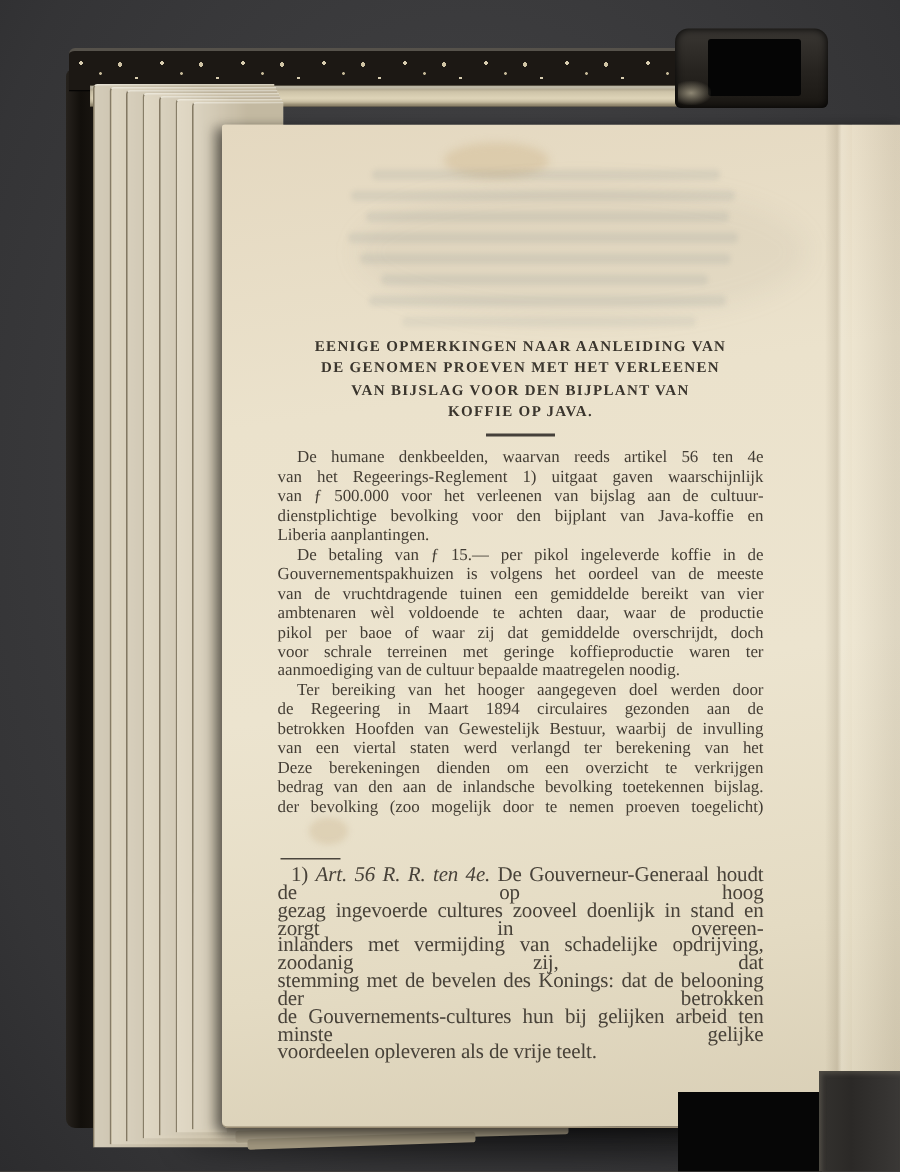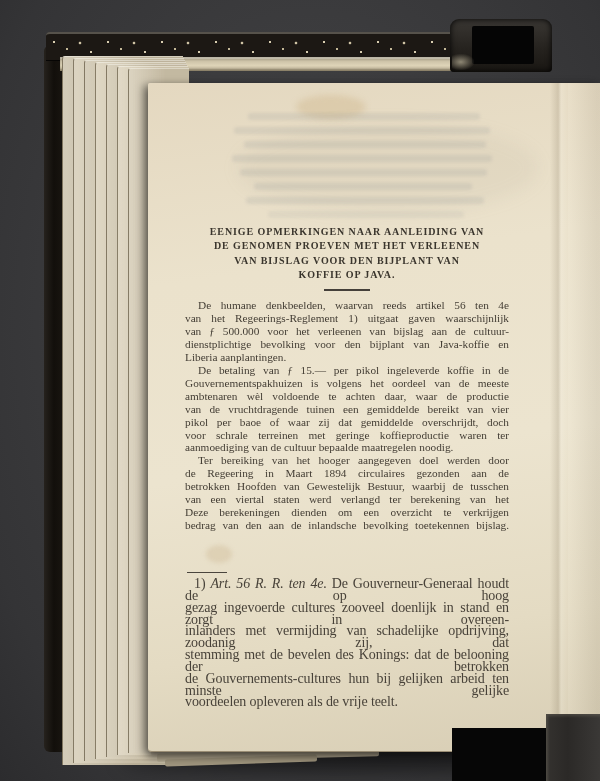--- a/index.html
+++ b/index.html
@@ -143,33 +143,34 @@
       <div>
         <div class="bline indent">De humane denkbeelden, waarvan reeds artikel 56 ten 4e</div>
         <div class="bline">van het Regeerings-Reglement 1) uitgaat gaven waarschijnlijk</div>
         <div class="bline">van ƒ 500.000 voor het verleenen van bijslag aan de cultuur-</div>
         <div class="bline">dienstplichtige bevolking voor den bijplant van Java-koffie en</div>
         <div class="bline end">Liberia aanplantingen.</div>
       </div>
       <div>
         <div class="bline indent">De betaling van ƒ 15.— per pikol ingeleverde koffie in de</div>
         <div class="bline">Gouvernementspakhuizen is volgens het oordeel van de meeste</div>
+        <div class="bline">van de vruchtdragende tuinen een gemiddelde bereikt van vier</div>
         <div class="bline">ambtenaren wèl voldoende te achten daar, waar de productie</div>
-        <div class="bline">van de vruchtdragende tuinen een gemiddelde bereikt van vier</div>
         <div class="bline">pikol per baoe of waar zij dat gemiddelde overschrijdt, doch</div>
         <div class="bline">voor schrale terreinen met geringe koffieproductie waren ter</div>
         <div class="bline end">aanmoediging van de cultuur bepaalde maatregelen noodig.</div>
       </div>
       <div>
         <div class="bline indent">Ter bereiking van het hooger aangegeven doel werden door</div>
         <div class="bline">de Regeering in Maart 1894 circulaires gezonden aan de</div>
-        <div class="bline">betrokken Hoofden van Gewestelijk Bestuur, waarbij de tusschen</div>
+        <div class="bline">betrokken Hoofden van Gewestelijk Bestuur, waarbij de invulling</div>
         <div class="bline">van een viertal staten werd verlangd ter berekening van het</div>
         <div class="bline">Deze berekeningen dienden om een overzicht te verkrijgen</div>
         <div class="bline">bedrag van den aan de inlandsche bevolking toetekennen bijslag.</div>
+        <div class="bline">der bevolking (zoo mogelijk door te nemen proeven toegelicht)</div>
       </div>
     </div>
 
     <div class="footnote-block">
       <div class="footnote-rule"></div>
       <div class="fline first"><span>1)</span> <span class="ital">Art. 56 R. R. ten 4e.</span> <span>De Gouverneur-Generaal houdt de op hoog</span></div>
       <div class="fline">gezag ingevoerde cultures zooveel doenlijk in stand en zorgt in overeen-</div>
       <div class="fline">inlanders met vermijding van schadelijke opdrijving, zoodanig zij, dat</div>
       <div class="fline">stemming met de bevelen des Konings: dat de belooning der betrokken</div>
       <div class="fline">de Gouvernements-cultures hun bij gelijken arbeid ten minste gelijke</div>

